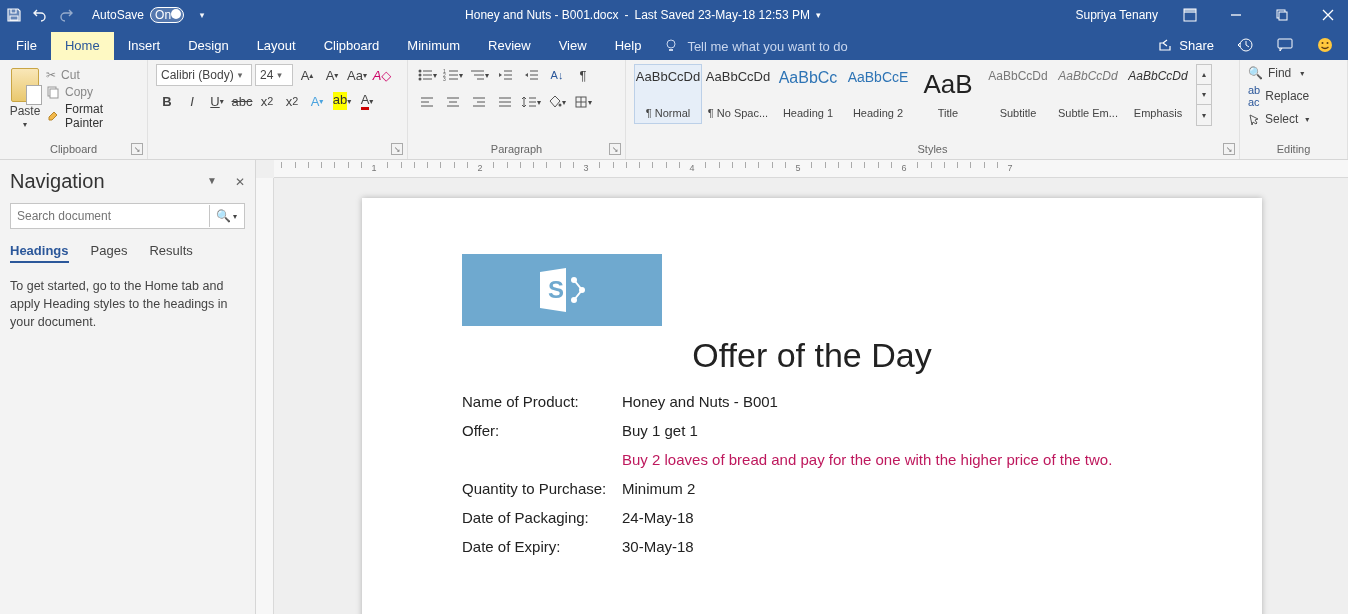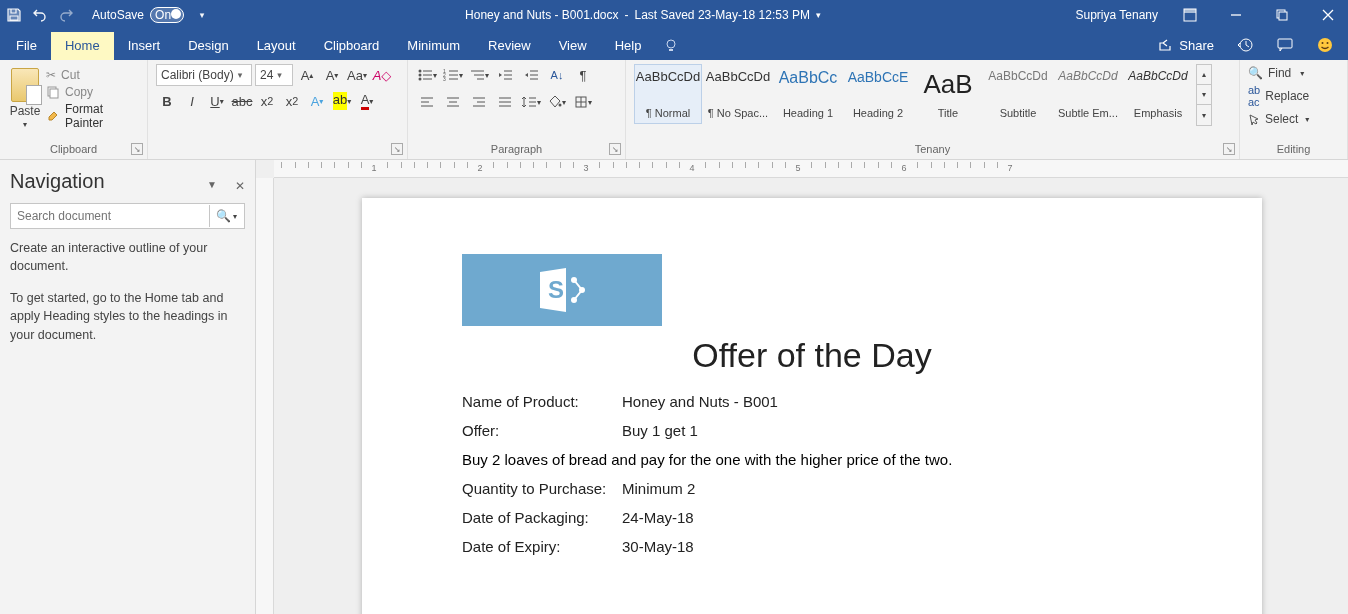--- a/index.html
+++ b/index.html
@@ -70,21 +70,21 @@
 .gallery-spin div { height: 20px; display: flex; align-items: center; justify-content: center; font-size: 8px; border-bottom: 1px solid #c6c6c6; }
 .gallery-spin div:last-child { border-bottom: none; }
 
 
 .edit-col { display: flex; flex-direction: column; gap: 4px; font-size: 12px; padding-top: 2px; }
 .edit-row { display: flex; align-items: center; gap: 5px; }
 
 
 .workspace { display: flex; height: calc(614px - 160px); }
 .nav-pane { width: 256px; border-right: 1px solid #d6d6d6; background: #f3f3f3; padding: 10px 10px; display: flex; flex-direction: column; gap: 10px; }
-.nav-title-row { display: flex; align-items: flex-end; justify-content: space-between; }
+.nav-title-row { display: flex; align-items: center; justify-content: space-between; }
 .nav-title { color: #333; font-size: 20px; font-weight: 400; }
 .nav-ctl { display: flex; gap: 18px; color: #666; }
 .nav-search { position: relative; }
 .nav-search input { width: 100%; height: 26px; border: 1px solid #c6c6c6; padding: 0 30px 0 6px; font-size: 12px; background: #fff; }
 .nav-search-btn { position: absolute; right: 2px; top: 2px; width: 34px; height: 22px; display: flex; align-items: center; justify-content: center; border-left: 1px solid #c6c6c6; gap: 2px; }
 .nav-tabs { display: flex; gap: 22px; font-size: 13px; color: #444; padding: 4px 0; }
 .nav-tabs .sel { color: #2b579a; border-bottom: 2px solid #2b579a; padding-bottom: 3px; font-weight: 600; }
 .nav-body { font-size: 12.5px; color: #444; line-height: 1.45; display: flex; flex-direction: column; gap: 14px; }
 
 .doc-area { flex: 1; background: #efefef; position: relative; overflow: hidden; }
@@ -92,21 +92,21 @@
 .hruler .tick { position: absolute; top: 2px; width: 1px; height: 6px; background: #aaa; }
 .hruler .num { position: absolute; top: 3px; transform: translateX(-50%); }
 .vruler { width: 18px; background: #f7f7f7; border-right: 1px solid #d9d9d9; position: absolute; top: 18px; bottom: 0; left: 0; }
 .page-wrap { position: absolute; left: 18px; top: 18px; right: 18px; bottom: 0; overflow: auto; background: #efefef; padding: 20px 0 0 88px; }
 .page { width: 900px; min-height: 800px; background: #fff; box-shadow: 0 0 6px rgba(0,0,0,.25); padding: 56px 100px; }
 .sp-logo { width: 200px; height: 72px; background: #6fa9cf; display: flex; align-items: center; justify-content: center; margin-bottom: 10px; }
 .sp-logo svg { width: 56px; height: 56px; }
 .doc-title { font-size: 34px; text-align: center; color: #222; margin: 8px 0 18px; font-weight: 400; }
 .doc-row { display: flex; font-size: 15px; color: #222; margin-bottom: 12px; }
 .doc-row .k { width: 160px; }
-.doc-desc { font-size: 15px; color: #000000; margin-bottom: 12px; }
+.doc-desc { margin-left: 160px; font-size: 15px; color: #be185d; margin-bottom: 12px; }
 
 .collapse-ribbon { position: absolute; right: 4px; top: 162px; width: 16px; height: 14px; font-size: 10px; color: #666; display: flex; align-items: center; justify-content: center; }
 
 svg { display: block; }
 </style>
 </head>
 <body>
 
 <div class="titlebar">
   <div class="qat">
@@ -178,20 +178,21 @@
   <div class="tab">Review</div>
   <div class="tab">View</div>
   <div class="tab">Help</div>
   <div class="tellme">
     <span>
         <svg width="16" height="16" viewBox="0 0 16 16">
           <circle cx="8" cy="6" r="4" fill="none" stroke="#c8d6ee"></circle>
           <path d="M6 11h4v2H6z" fill="#c8d6ee"></path>
         </svg>
       </span>
+    <input placeholder="Tell me what you want to do" style="">
   </div>
   <div class="tabs-right">
     <div class="item">
       <svg width="16" height="16" viewBox="0 0 16 16">
           <path fill="none" stroke="#fff" stroke-width="1.2" d="M10 3L6 6l4 3M6 6H3v7h10V9"></path>
         </svg>
       <span>Share</span>
     </div>
     <span>
         <svg width="18" height="18" viewBox="0 0 18 18">
@@ -449,21 +450,21 @@
             <div class="style-prev em">AaBbCcDd</div>
             <div class="style-name">Emphasis</div>
           </div>
         </div>
       <div class="gallery-spin">
           <div>▴</div>
           <div>▾</div>
           <div>▾</div>
         </div>
     </div>
-    <div class="label">Tenany</div>
+    <div class="label">Styles</div>
     <div class="dlg-launcher">↘</div>
   </div>
 
   <div class="ribbon-group" style="width:108px">
     <div class="content">
       <div class="edit-col">
         <div class="edit-row">
             <span>🔍</span>
             <span>Find</span>
             <span style="font-size:8px;margin-left:4px">▾</span>
@@ -499,22 +500,26 @@
         <span>✕</span>
       </div>
     </div>
     <div class="nav-search">
       <input placeholder="Search document" style="">
       <div class="nav-search-btn">
           <span>🔍</span>
           <span style="font-size:8px">▾</span>
         </div>
     </div>
+    <div class="nav-tabs">
+      <span class="sel">Headings</span>
+      <span>Pages</span>
+      <span>Results</span>
+    </div>
     <div class="nav-body">
-      <div>Create an interactive outline of your document.</div>
       <div>To get started, go to the Home tab and apply Heading styles to the headings in your document.</div>
     </div>
   </div>
 
   <div class="doc-area">
     <div class="hruler" id="hruler">
         <div class="num" style="left: 100px;">1</div>
         <div class="tick" style="left: 7.25px;"></div>
         <div class="tick" style="left: 20.5px;"></div>
         <div class="tick" style="left: 33.75px;"></div>

